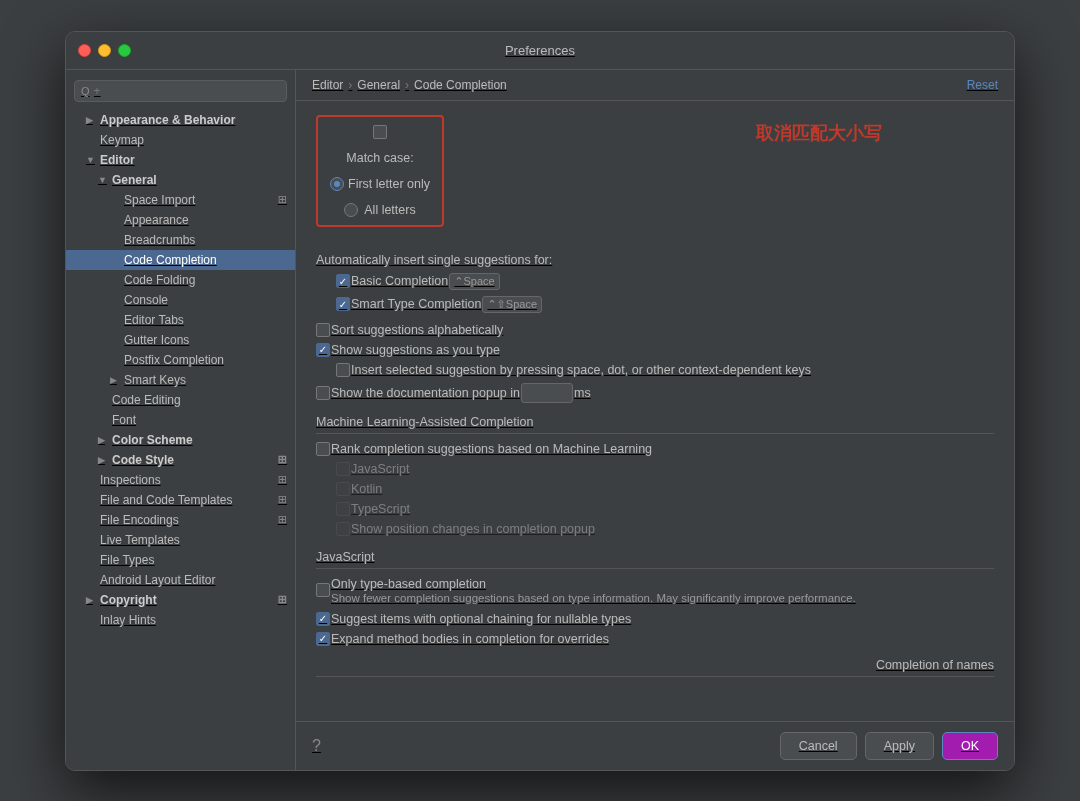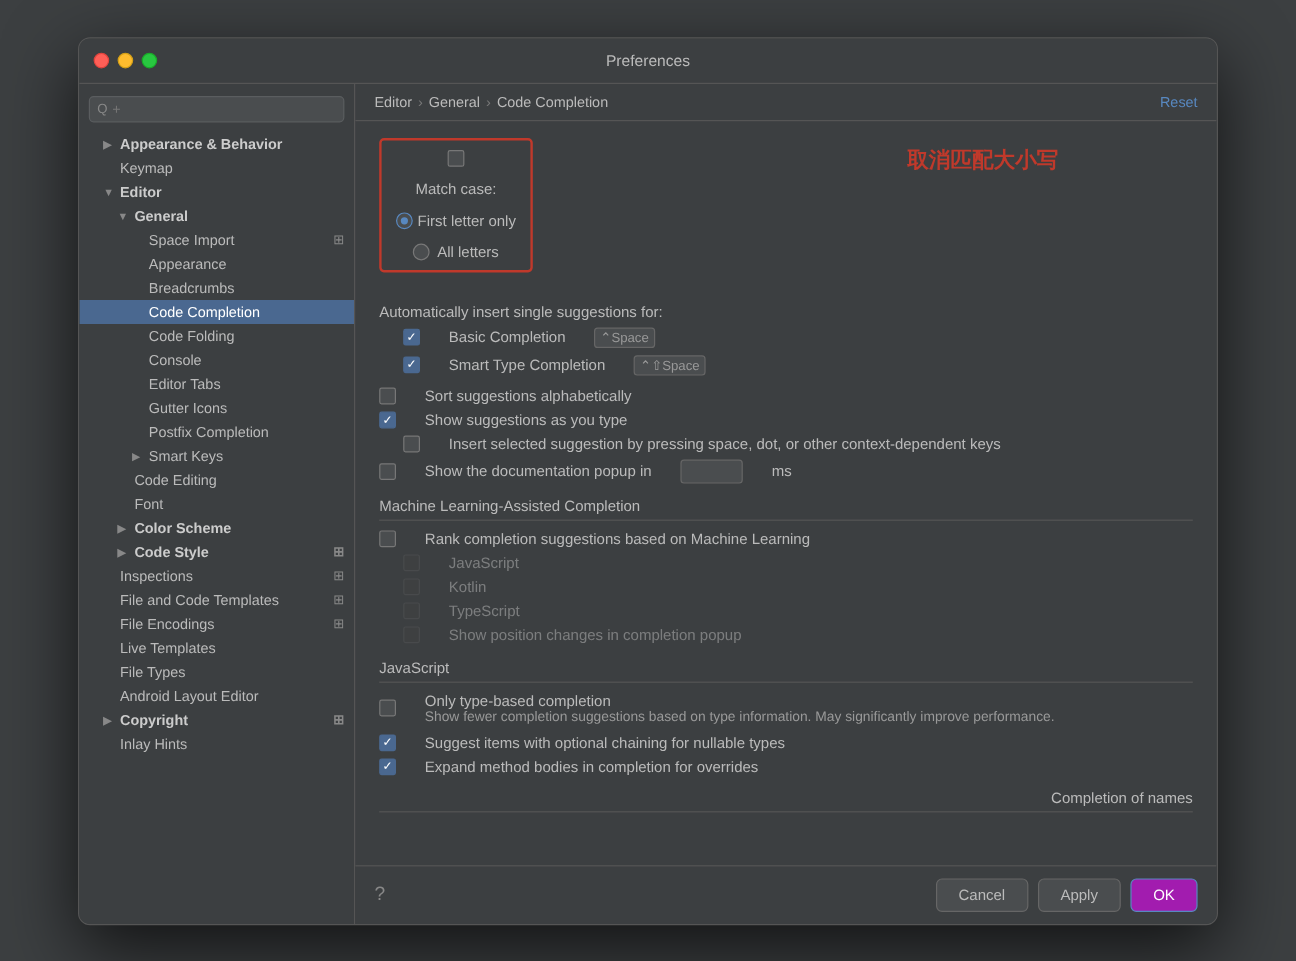--- a/index.html
+++ b/index.html
@@ -16,20 +16,21 @@
     .dialog {
       width: 950px;
       height: 740px;
       background: #3c3f41;
       border-radius: 10px;
       border: 1px solid #555;
       display: flex;
       flex-direction: column;
       box-shadow: 0 20px 60px rgba(0,0,0,0.7);
       overflow: hidden;
+      text-decoration: underline;
     }
     .title-bar {
       background: #3c3f41;
       height: 38px;
       display: flex;
       align-items: center;
       justify-content: center;
       position: relative;
       border-bottom: 1px solid #555;
       flex-shrink: 0;
@@ -177,21 +178,21 @@
       font-size: 18px;
       font-weight: bold;
       position: absolute;
       left: 440px;
       top: 6px;
       white-space: nowrap;
     }
     .row {
       display: flex;
       align-items: center;
-      gap: 24px;
+      gap: 1px;
       margin-bottom: 6px;
       padding-left: 0;
     }
     .row.indented { padding-left: 20px; }
     .checkbox-custom {
       width: 14px;
       height: 14px;
       border: 1px solid #777;
       border-radius: 2px;
       background: #4a4d4f;

